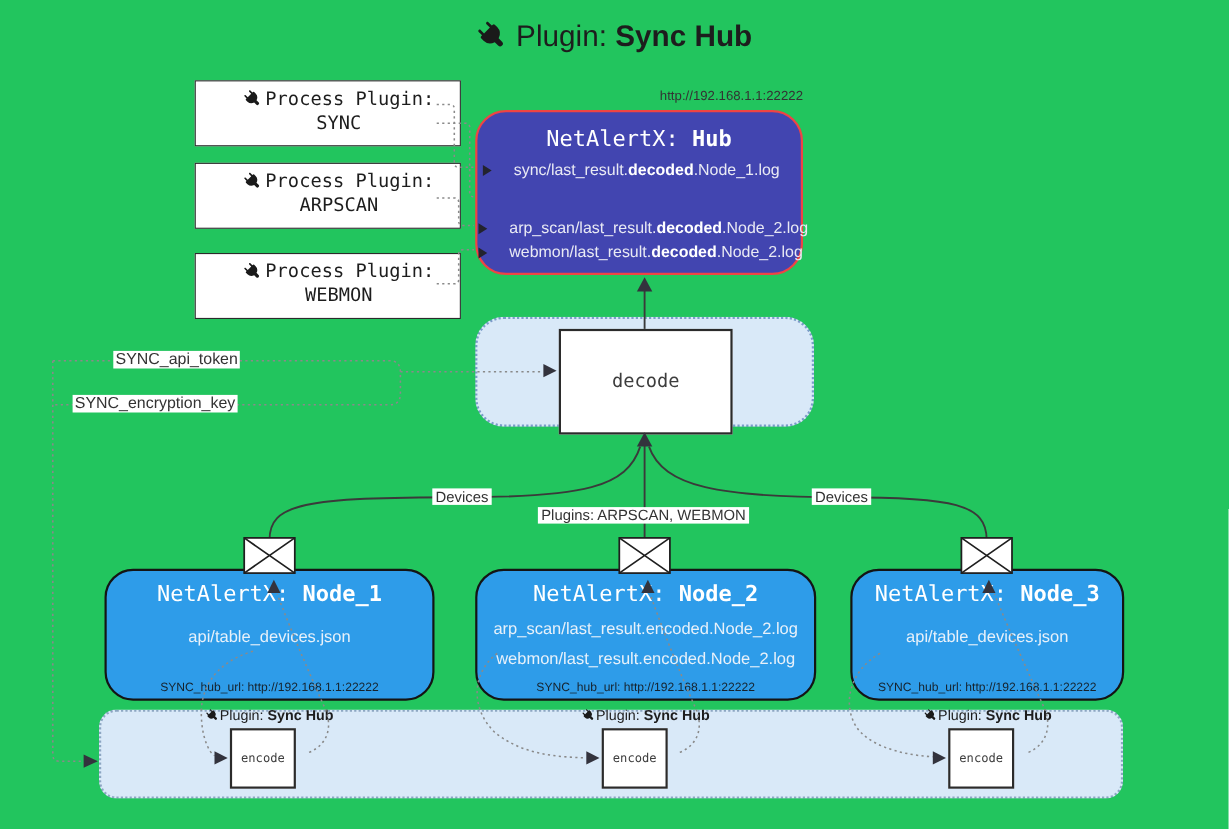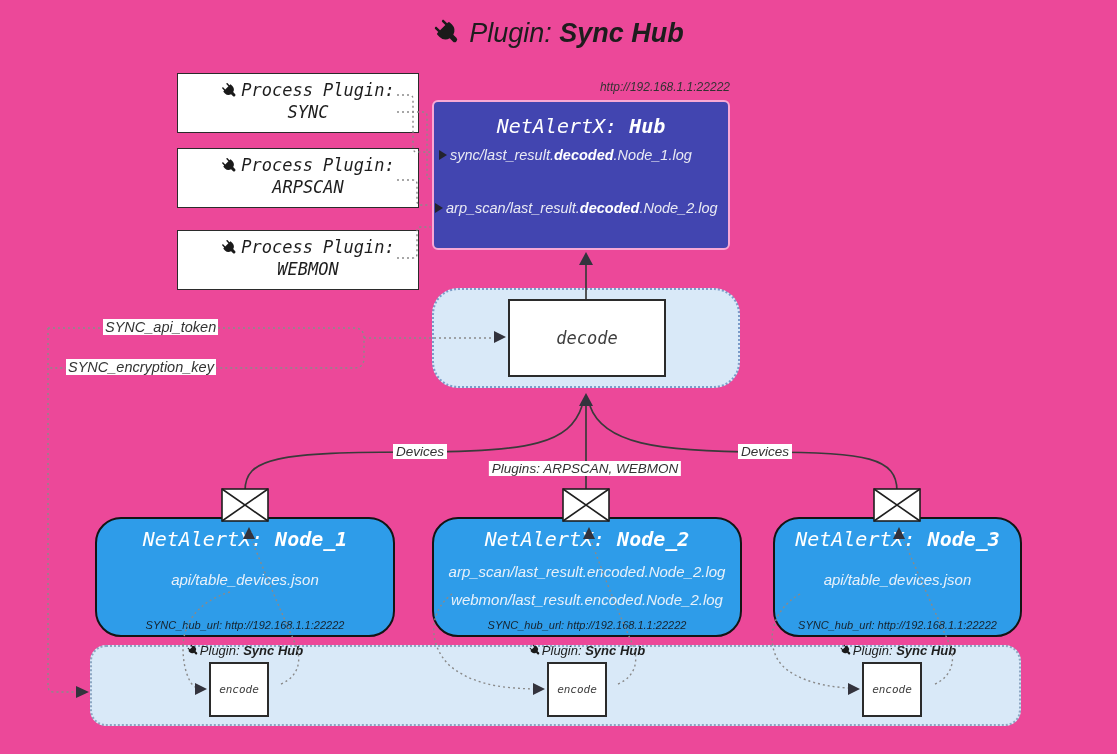--- a/index.html
+++ b/index.html
@@ -1,55 +1,55 @@
 <!DOCTYPE html>
 <html><head>
 <meta charset="utf-8">
 <style>
   html,body{margin:0;padding:0;background:#fff;}
-  .stage{position:relative;width:1117px;height:754px;background:#ec4899;
-         font-family:"Liberation Sans",sans-serif;overflow:hidden;font-style:italic;}
+  .stage{position:relative;width:1117px;height:754px;background:#22c55e;
+         font-family:"Liberation Sans",sans-serif;overflow:hidden;}
 
   
   .title{position:absolute;top:18px;left:0;width:100%;text-align:center;
          font-size:27px;color:#1d1d1d;}
   .title b{font-weight:bold;}
   .plug-ico{display:inline-block;vertical-align:-6px;margin-right:6px;}
 
   
   .pbox{position:absolute;left:177px;width:220px;height:58px;background:#fff;
         border:1.5px solid #2b2b2b;font-family:"DejaVu Sans Mono",monospace;
         font-size:17px;color:#1d1d1d;padding-left:20px;}
   .pline1{margin-top:6px;text-align:center;white-space:nowrap;}
   .pline2{margin-top:2px;text-align:center;}
   .pbox .plug-sm{display:inline-block;vertical-align:-4px;margin-right:2px;}
 
   
   .hub{position:absolute;left:432px;top:100px;width:298px;height:150px;
-       background:#4245b0;border:2px solid #f9a8d4;border-radius:6px;
+       background:#4245b0;border:2px solid #ef4444;border-radius:28px;
        box-sizing:border-box;}
   .hub-title{position:absolute;top:12px;left:0;width:100%;text-align:center;
        font-family:"DejaVu Sans Mono",monospace;font-size:20px;color:#ffffff;white-space:nowrap;}
   .hub-item{position:absolute;left:5px;height:18px;display:flex;align-items:center;
-       font-size:14.5px;color:#e9eaf4;white-space:nowrap;}
+       font-size:14.5px;color:#e9eaf4;white-space:nowrap;gap:17px;}
   .hub-item b{font-weight:bold;color:#ffffff;}
   .tri{width:0;height:0;border-left:8px solid #23232e;border-top:5px solid transparent;
        border-bottom:5px solid transparent;margin-right:3px;flex:0 0 auto;}
   .hub-url{position:absolute;left:432px;top:80px;width:298px;text-align:right;
        font-size:12px;color:#333;}
 
   
   .lightpanel{position:absolute;background:#d9e9f8;box-sizing:border-box;}
   .decode-wrap{left:432px;top:288px;width:308px;height:100px;border:2px dotted #7b9cc9;border-radius:26px;}
   .band{left:90px;top:645px;width:931px;height:81px;border:2px dotted #8ca6c2;border-radius:16px;}
 
   .white-op{position:absolute;background:#ffffff;border:2px solid #2b2b2b;
        box-sizing:border-box;display:flex;align-items:center;justify-content:center;
        font-family:"DejaVu Sans Mono",monospace;color:#3d3d3d;}
-  .decode-box{left:508px;top:299px;width:158px;height:78px;font-size:17px;}
+  .decode-box{left:508px;top:299px;width:158px;height:96px;font-size:17px;}
   .encode-box{width:60px;height:55px;top:662px;font-size:11px;}
 
   
   .node{position:absolute;top:517px;height:120px;background:#2e9ce9;
         border:2px solid #141414;border-radius:26px;box-sizing:border-box;}
   .node-title{position:absolute;top:8px;left:0;width:100%;text-align:center;
         font-family:"DejaVu Sans Mono",monospace;font-size:20px;color:#ffffff;white-space:nowrap;}
   .node-file{position:absolute;left:0;width:100%;text-align:center;font-size:15px;
         color:#e8f1fa;white-space:nowrap;}
   .node-url{position:absolute;top:100px;left:0;width:100%;text-align:center;
@@ -111,20 +111,24 @@
   <div class="hub">
     <div class="hub-title"><span>NetAlertX:</span>&nbsp;<b>Hub</b></div>
     <div class="hub-item" style="top:44px">
         <span class="tri"></span>
         <span><span>sync/last_result.</span><b>decoded</b><span>.Node_1.log</span></span>
       </div>
     <div class="hub-item" style="top:97px;left:1px">
         <span class="tri"></span>
         <span><span>arp_scan/last_result.</span><b>decoded</b><span>.Node_2.log</span></span>
       </div>
+    <div class="hub-item" style="top:119px;left:1px">
+        <span class="tri"></span>
+        <span><span>webmon/last_result.</span><b>decoded</b><span>.Node_2.log</span></span>
+      </div>
   </div>
 
   <div class="lightpanel decode-wrap"></div>
   <div class="white-op decode-box">decode</div>
 
   <div class="node" style="left:95px;width:300px">
     <div class="node-title"><span>NetAlertX:</span>&nbsp;<b>Node_1</b></div>
     <div class="node-file" style="top:52px">api/table_devices.json</div>
     <div class="node-url">SYNC_hub_url: http://192.168.1.1:22222</div>
   </div>

